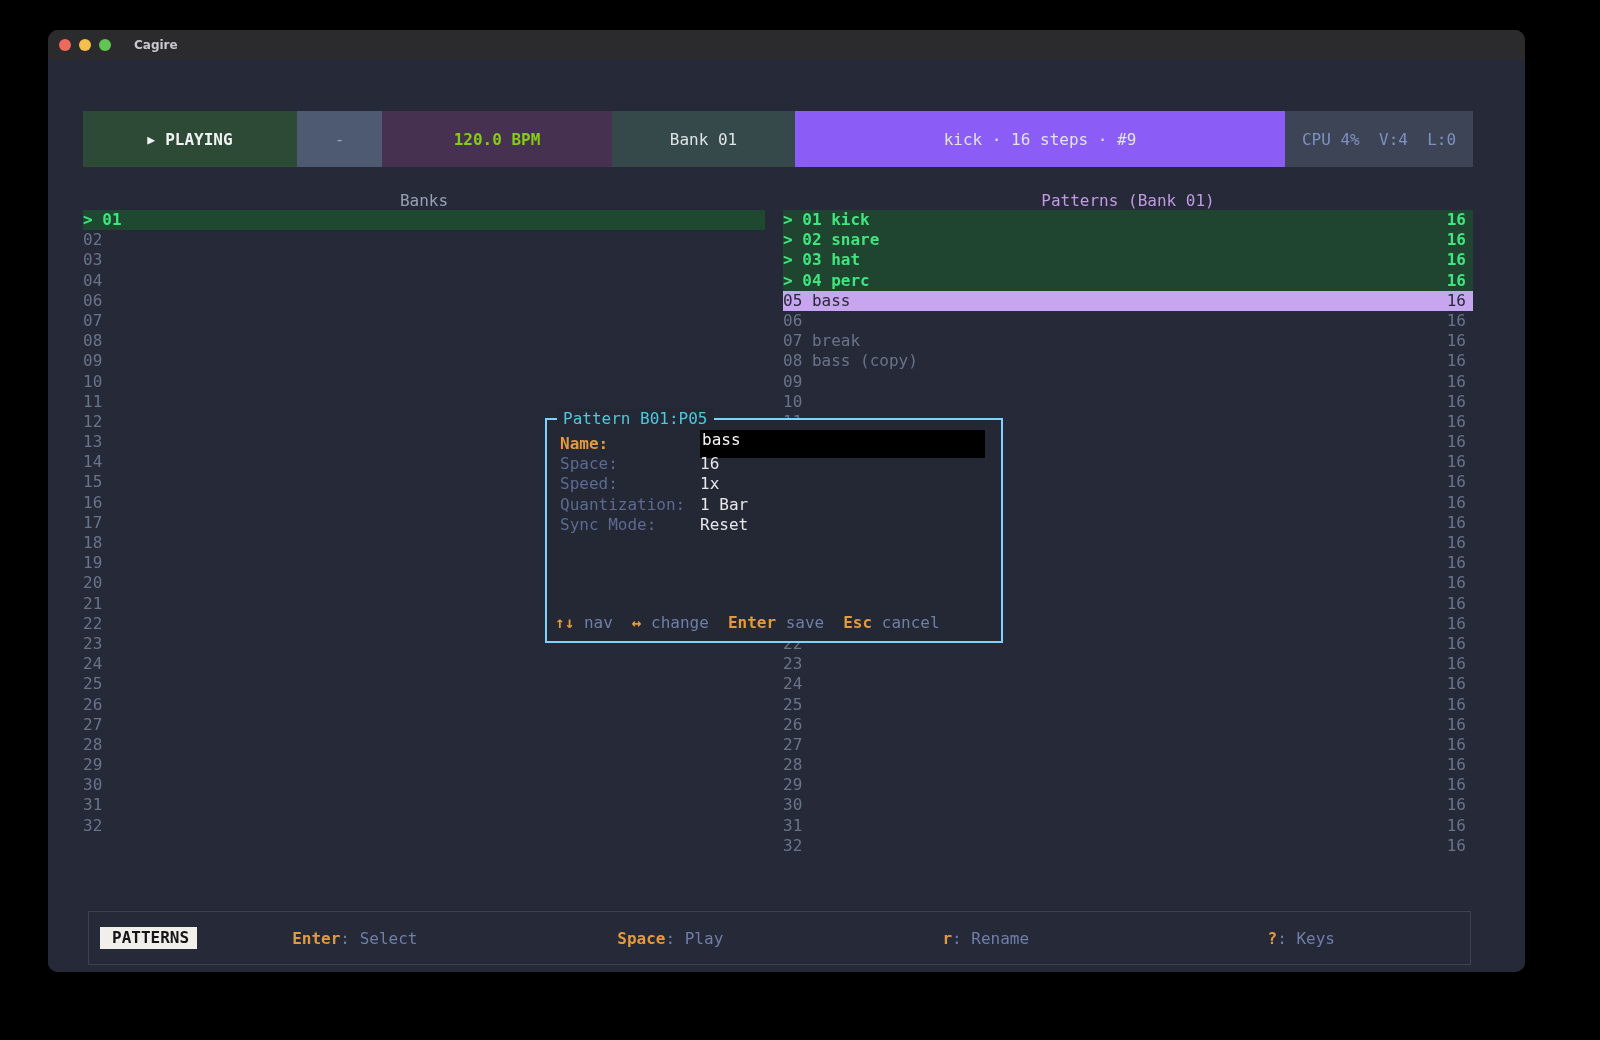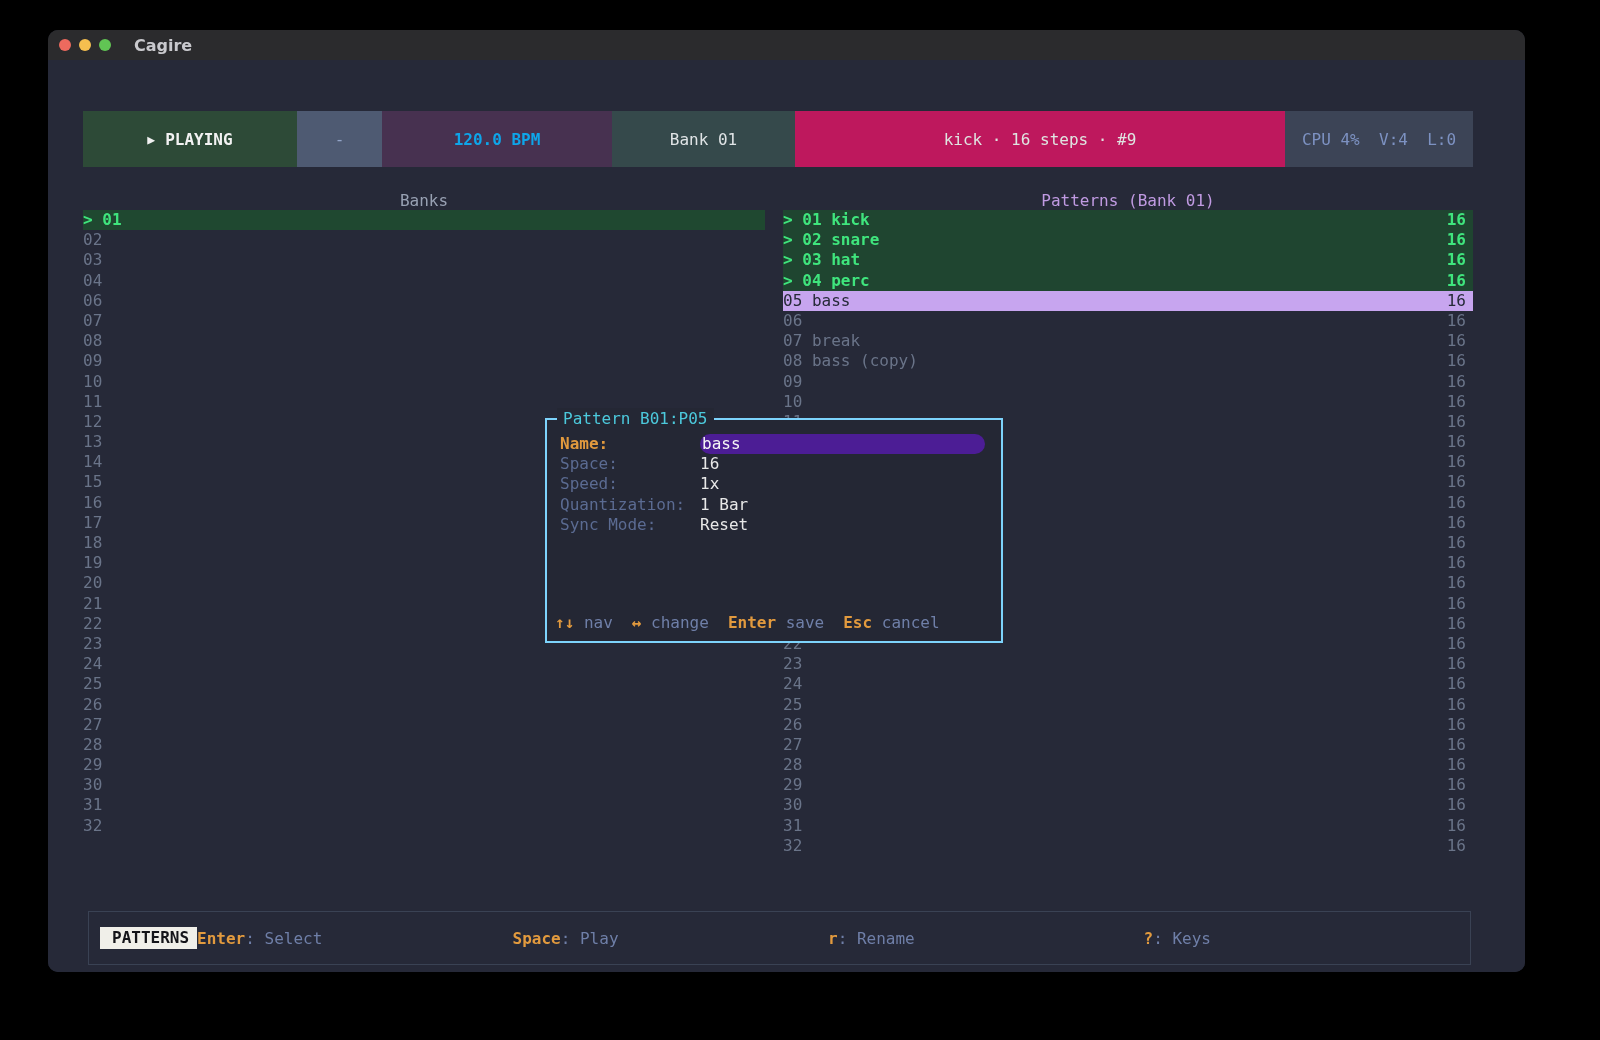--- a/index.html
+++ b/index.html
@@ -9,32 +9,32 @@
   }
   .window{
     position:absolute;left:48px;top:30px;width:1477px;height:942px;
     background:#262938;border-radius:10px;overflow:hidden;
     box-shadow:0 25px 60px rgba(0,0,0,.65);
   }
   
   .titlebar{height:30px;background:#2b2b2d;display:flex;align-items:center;padding-left:11px;}
   .light{width:12px;height:12px;border-radius:50%;margin-right:8px;}
   .light.red{background:#ed6a5e;} .light.yellow{background:#f5bf4f;} .light.green{background:#61c554;}
-  .win-title{color:#c9c9cd;font-size:16px;font-weight:bold;margin-left:15px;font-family:"DejaVu Sans",sans-serif;}
+  .win-title{color:#c9c9cd;font-size:12px;font-weight:bold;margin-left:15px;font-family:"DejaVu Sans",sans-serif;}
   
   .term{position:absolute;left:0;top:30px;right:0;bottom:0;background:#262938;font-size:16px;}
   
   .statusbar{position:absolute;left:35px;top:51px;width:1390px;height:56px;display:flex;}
   .seg{display:flex;align-items:center;justify-content:center;white-space:pre;}
   .seg-playing{width:214px;background:#2d4a37;color:#f2f2f2;font-weight:bold;}
   .seg-playing .play-glyph{font-size:13px;margin-right:10px;}
   .seg-dash{width:85px;background:#4e5a72;color:#93a4c8;}
-  .seg-bpm{width:230px;background:#473150;color:#0ea5e9;font-weight:bold;}
+  .seg-bpm{width:230px;background:#473150;color:#84cc16;font-weight:bold;}
   .seg-bank{width:183px;background:#35494b;color:#e0e4e6;}
-  .seg-kick{width:490px;background:#be185d;color:#dfe5e1;}
+  .seg-kick{width:490px;background:#8b5cf6;color:#dfe5e1;}
   .seg-cpu{flex:1;background:#3c4456;color:#7d92c2;}
   
   .col-header{position:absolute;top:131px;height:20px;line-height:20px;text-align:center;}
   .hdr-banks{left:35px;width:682px;color:#98a1b3;}
   .hdr-patterns{left:735px;width:690px;color:#c09ae2;}
   
   .list{position:absolute;top:150px;}
   .list-banks{left:35px;width:682px;}
   .list-patterns{left:735px;width:690px;}
   .row{height:20.2px;line-height:20.2px;display:flex;justify-content:space-between;
@@ -50,33 +50,33 @@
   }
   .dialog-title{
     position:absolute;top:-12px;left:10px;background:#242734;padding:0 6px;
     color:#4cc9dc;line-height:22px;white-space:pre;
   }
   .dialog-fields{position:absolute;left:13px;right:11px;top:14px;}
   .field{display:flex;height:20.2px;line-height:20.2px;align-items:center;white-space:pre;}
   .field .lbl{width:140px;color:#5b6b92;}
   .field .lbl.hot{color:#e29a3e;font-weight:bold;}
   .field .val{color:#e8e8e8;}
-  .field .input-box{width:283px;background:#4c1d95;color:#f5f5f5;height:20px;line-height:20px;padding-left:2px;border-radius:10px;}
+  .field .input-box{width:283px;background:#000000;color:#f5f5f5;height:28px;line-height:20px;padding-left:2px;}
   .dialog-hints{position:absolute;left:8px;bottom:9px;display:flex;white-space:pre;}
   .dialog-hints .hint{margin-right:19px;}
   .key{color:#e29a3e;font-weight:bold;}
   .hint-lbl{color:#6f7fa8;}
   
   .bottombar{
     position:absolute;left:40px;top:851px;width:1383px;height:54px;
     border:1px solid #3a4254;box-sizing:border-box;display:flex;align-items:center;padding:0 11px;
   }
   .mode-badge{background:#f0efe9;color:#15151a;font-weight:bold;padding:1px 8px 2px 12px;white-space:pre;}
   .footer-hints{flex:1;display:flex;}
-  .footer-hints .hint{flex:1;text-align:left;white-space:pre;}
+  .footer-hints .hint{flex:1;text-align:center;white-space:pre;}
 </style>
 </head>
 <body>
 
 <div class="window">
 
   <div class="titlebar">
     <span class="light red"></span>
     <span class="light yellow"></span>
     <span class="light green"></span>

